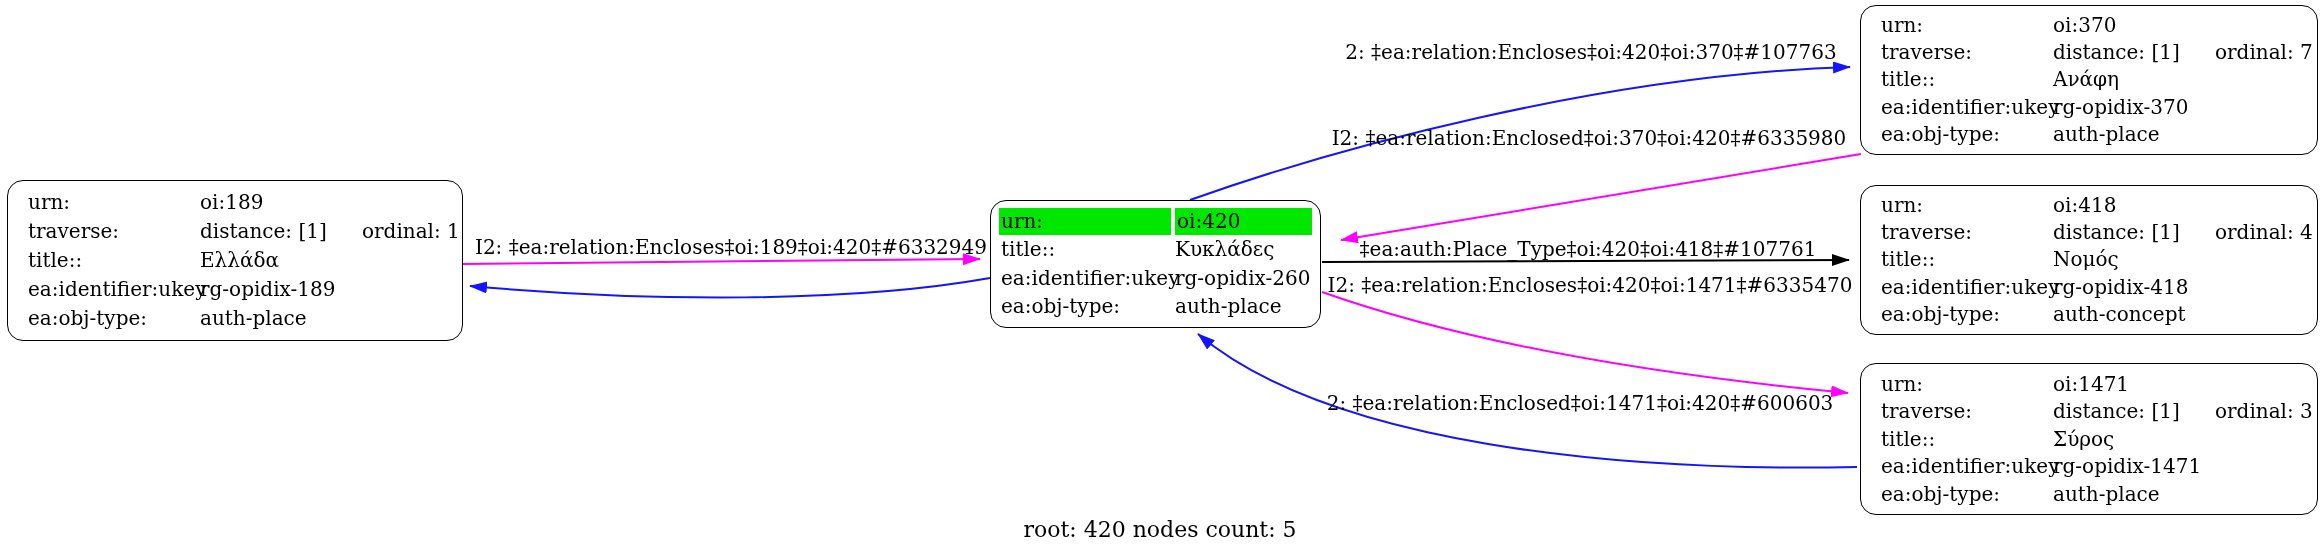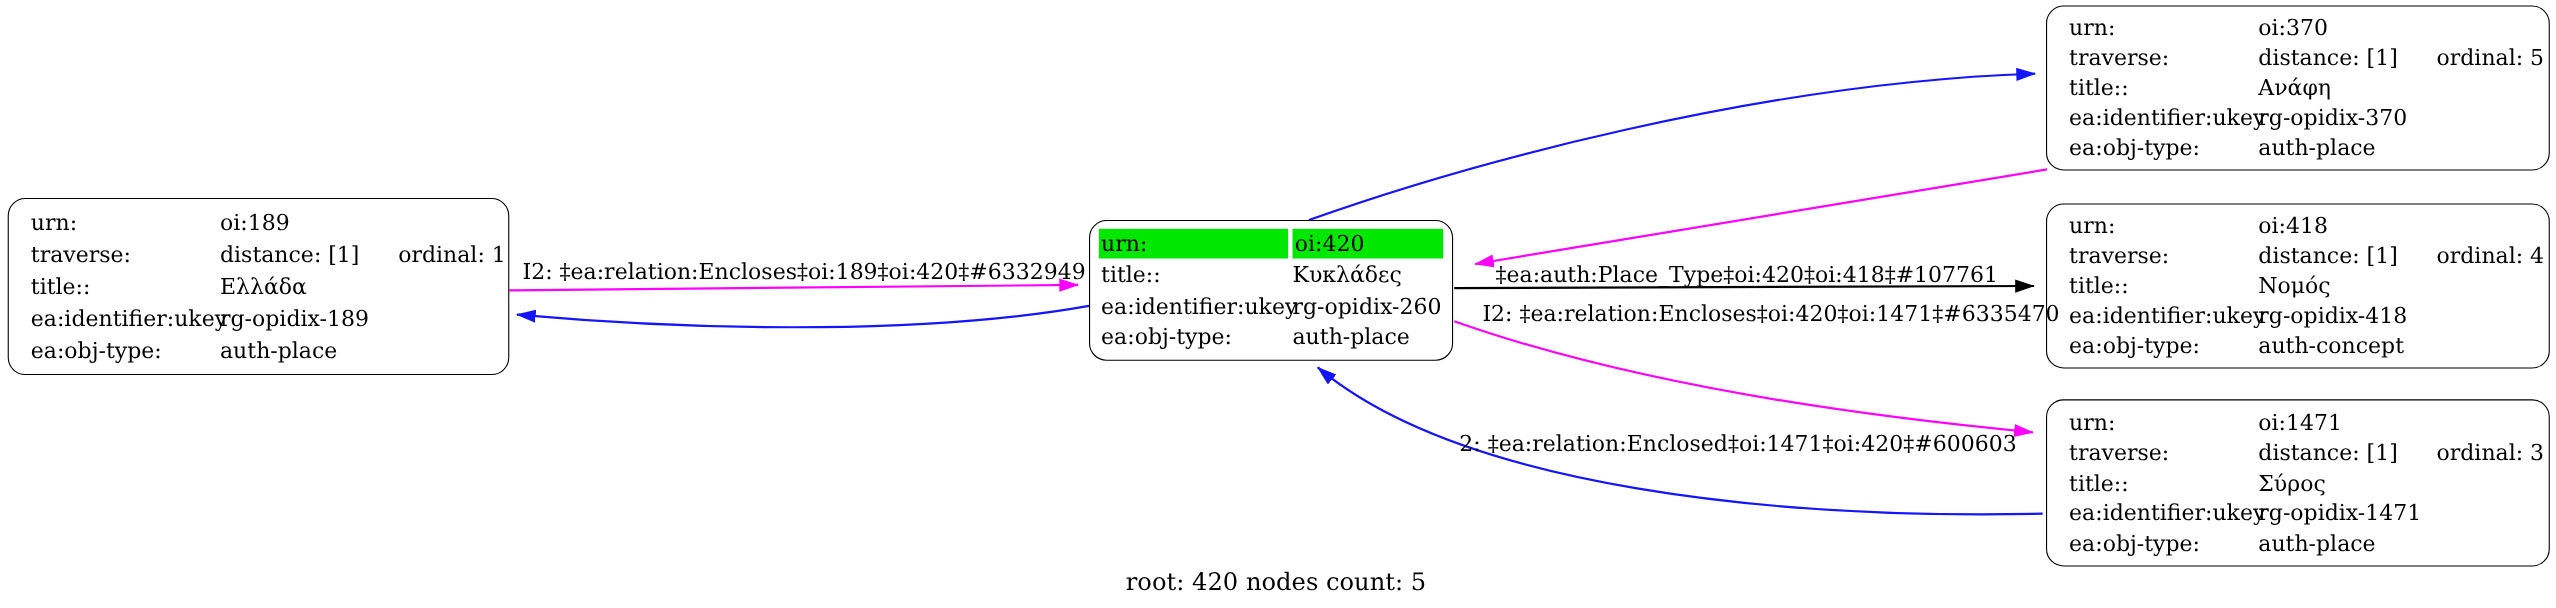--- a/index.html
+++ b/index.html
@@ -116,21 +116,21 @@
 
   <div class="node" style="left:1860px;top:5px;width:458px;height:150px;">
     <div class="row">
       <span>urn:</span>
       <span>oi:370</span>
         <span></span>
     </div>
     <div class="row">
       <span>traverse:</span>
       <span>distance: [1]</span>
-      <span>ordinal: 5</span>
+      <span>ordinal: 7</span>
     </div>
     <div class="row">
       <span>title::</span>
       <span>Ανάφη</span>
         <span></span>
     </div>
     <div class="row">
       <span>ea:identifier:ukey</span>
       <span>rg-opidix-370</span>
         <span></span>
@@ -192,19 +192,21 @@
         <span></span>
     </div>
     <div class="row">
       <span>ea:obj-type:</span>
       <span>auth-place</span>
         <span></span>
     </div>
   </div>
 
   <div class="edge-label" style="left:731px;top:236px;">I2: ‡ea:relation:Encloses‡oi:189‡oi:420‡#6332949</div>
+  <div class="edge-label" style="left:1591px;top:41px;">2: ‡ea:relation:Encloses‡oi:420‡oi:370‡#107763</div>
+  <div class="edge-label" style="left:1589px;top:127px;">I2: ‡ea:relation:Enclosed‡oi:370‡oi:420‡#6335980</div>
   <div class="edge-label" style="left:1588px;top:238px;text-align:center;">‡ea:auth:Place_Type‡oi:420‡oi:418‡#107761</div>
-  <div class="edge-label" style="left:1590px;top:274px;margin-left:20px;">I2: ‡ea:relation:Encloses‡oi:420‡oi:1471‡#6335470</div>
+  <div class="edge-label" style="left:1590px;top:274px;">I2: ‡ea:relation:Encloses‡oi:420‡oi:1471‡#6335470</div>
   <div class="edge-label" style="left:1580px;top:392px;">2: ‡ea:relation:Enclosed‡oi:1471‡oi:420‡#600603</div>
 
   <div class="caption" style="left:1160px;top:517px;">root: 420 nodes count: 5</div>
 
 </div>
 
 </body></html>

